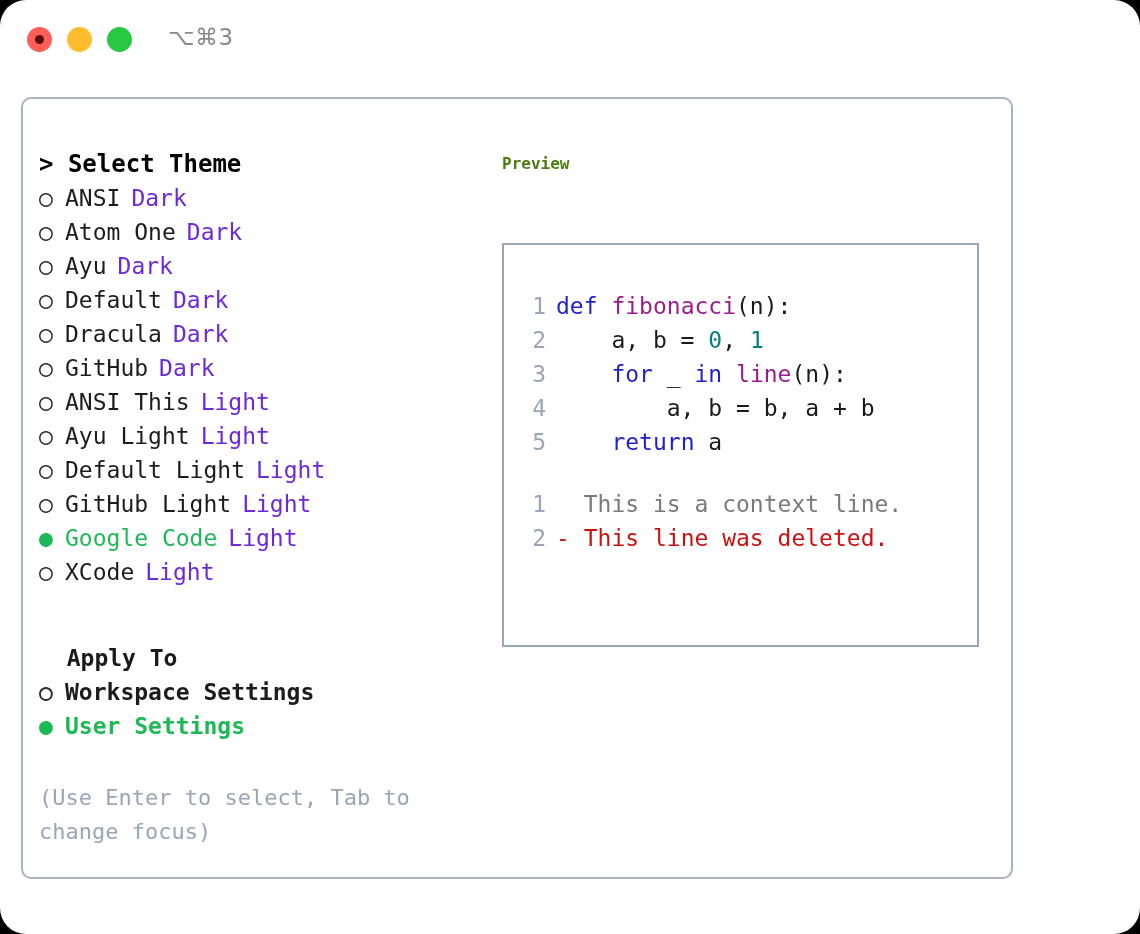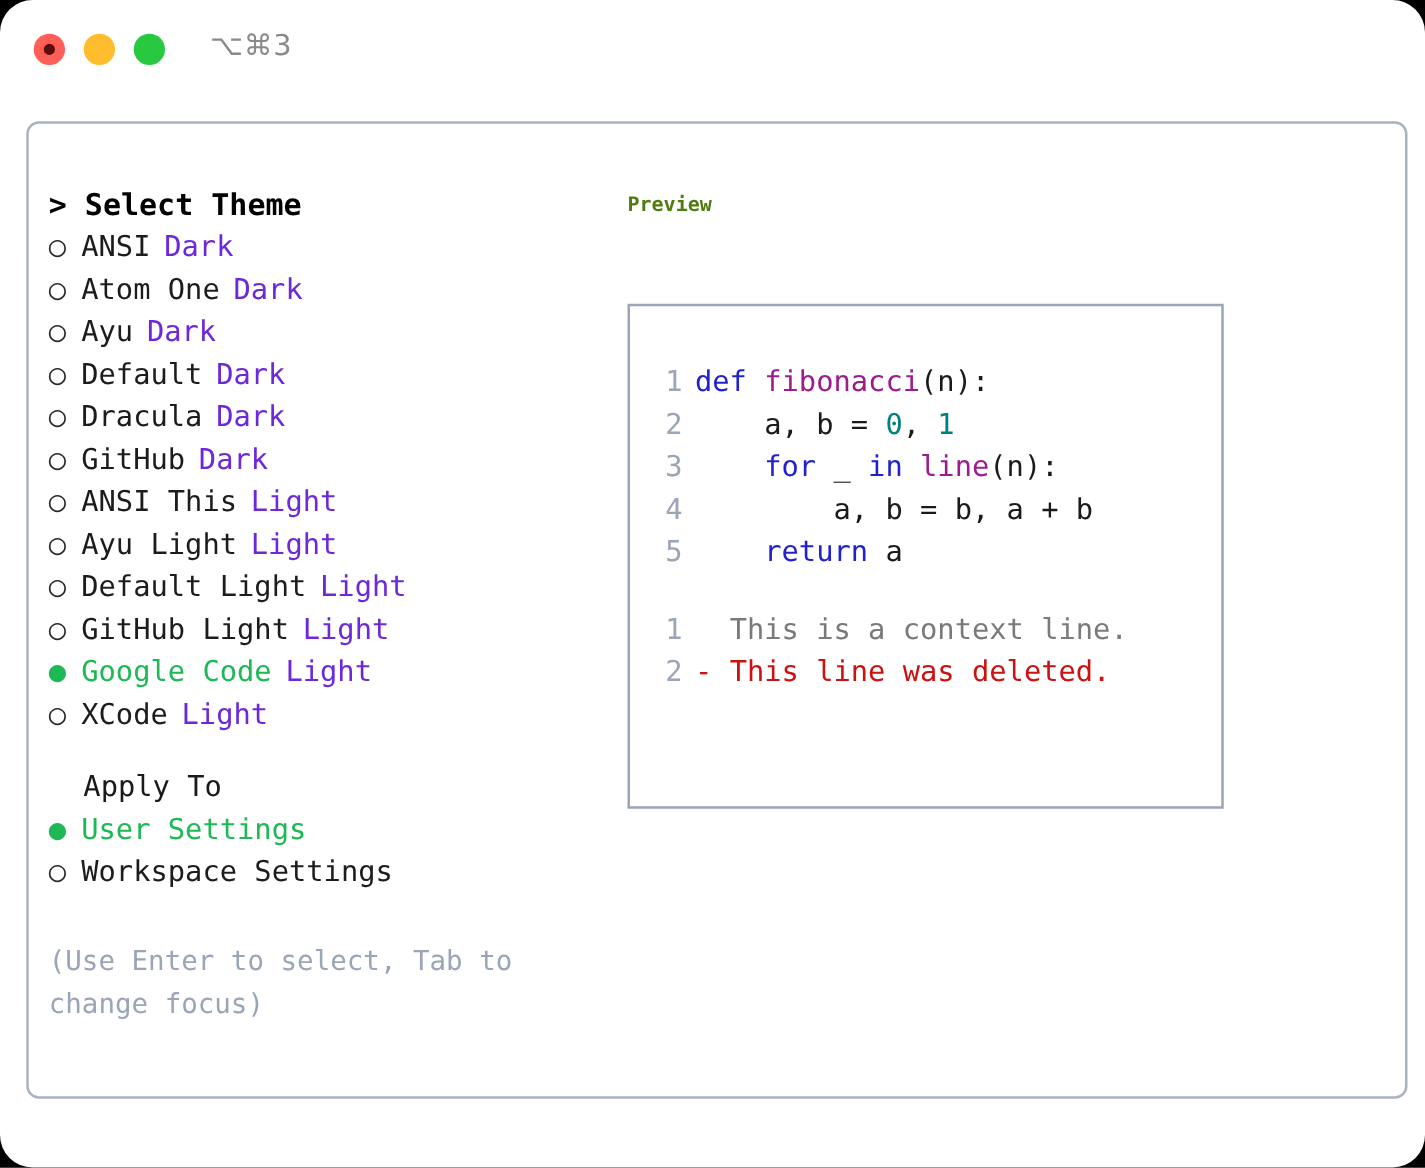--- a/index.html
+++ b/index.html
@@ -55,21 +55,21 @@
     letter-spacing: 0.5px;
     color: #8a8a8a;
     font-family: "DejaVu Sans", "Liberation Sans", sans-serif;
     white-space: pre;
   }
   
   #dialog-panel {
     position: absolute;
     left: 21px;
     top: 97px;
-    width: 1105px;
+    width: 992px;
     height: 782px;
     border: 2px solid #a9b3c1;
     border-radius: 10px;
     box-sizing: border-box;
     background: #ffffff;
   }
   
   #theme-column {
     position: absolute;
     left: 16px;
@@ -93,21 +93,21 @@
     font-weight: bold;
     color: #000000;
     font-size: 24px;
   }
   .row-name { color: #1c1c1c; }
   .row-name.selected { color: #1db954; }
   .row-kind {
     color: #6d28d9;
     margin-left: 11px;
   }
-  #apply-to-block { margin-top: 24px; }
+  #apply-to-block { margin-top: 52px; font-weight: bold; }
   #apply-to-header {
     font-size: 23px;
     height: 34px;
     line-height: 34px;
     white-space: pre;
     color: #1a1a1a;
   }
   #hint-text {
     margin-top: 38px;
     font-size: 22px;
@@ -194,22 +194,22 @@
           <div class="list-row"><span class="bullet">○</span><span class="row-name">Ayu Light</span><span class="row-kind">Light</span></div>
           <div class="list-row"><span class="bullet">○</span><span class="row-name">Default Light</span><span class="row-kind">Light</span></div>
           <div class="list-row"><span class="bullet">○</span><span class="row-name">GitHub Light</span><span class="row-kind">Light</span></div>
           <div class="list-row"><span class="bullet on">●</span><span class="row-name selected">Google Code</span><span class="row-kind">Light</span></div>
           <div class="list-row"><span class="bullet">○</span><span class="row-name">XCode</span><span class="row-kind">Light</span></div>
         </div>
 
       <div id="apply-to-block">
         <div id="apply-to-header">  Apply To</div>
         <div id="apply-to-list">
+            <div class="list-row"><span class="bullet">○</span><span class="row-name">Workspace Settings</span></div>
             <div class="list-row"><span class="bullet on">●</span><span class="row-name selected">User Settings</span></div>
-            <div class="list-row"><span class="bullet">○</span><span class="row-name">Workspace Settings</span></div>
           </div>
       </div>
 
       <div id="hint-text">(Use Enter to select, Tab to change focus)</div>
     </div>
 
     <div id="preview-column">
       <div id="preview-header">Preview</div>
       <div id="code-box">
         <div id="code-inner">

